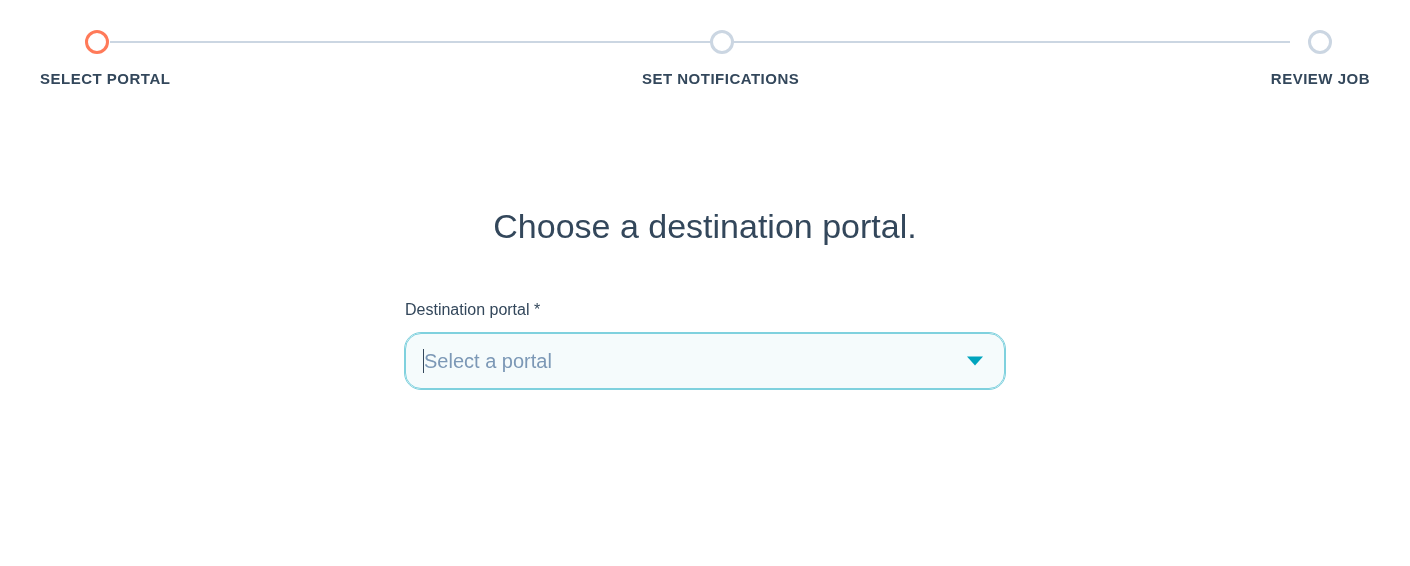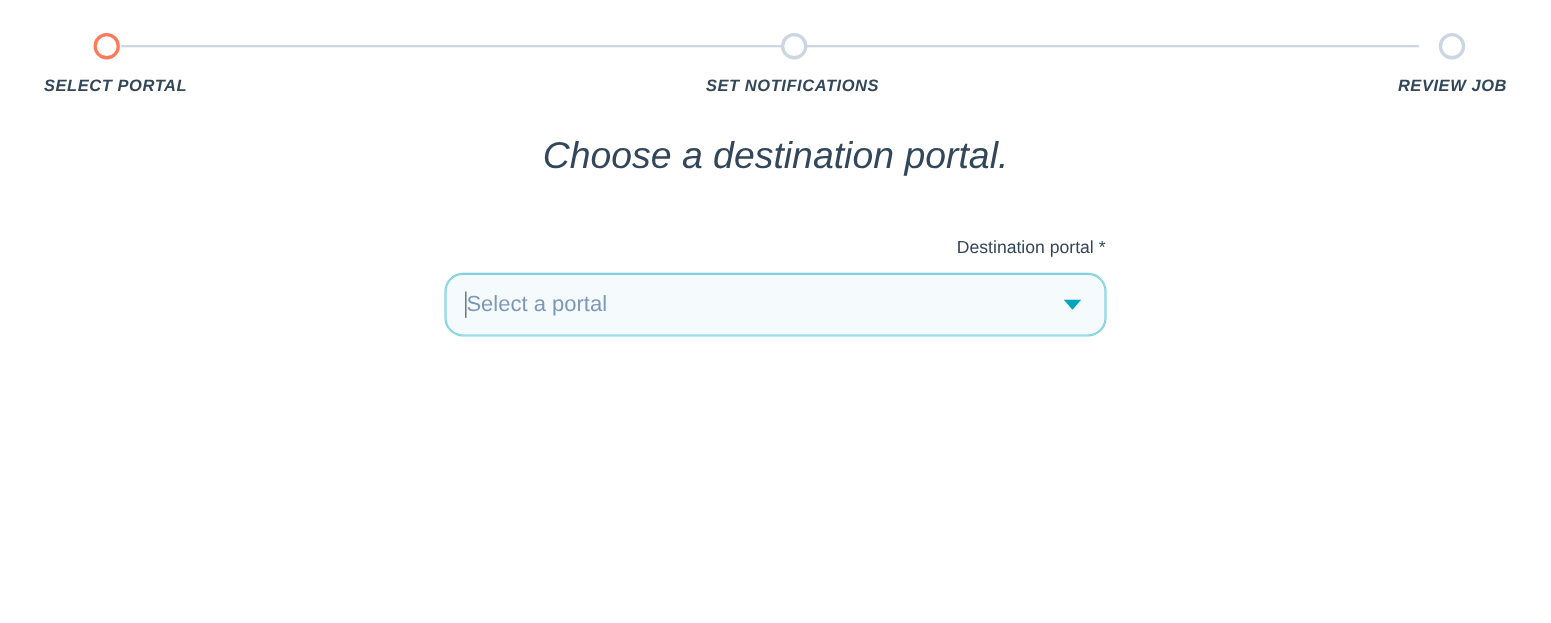--- a/index.html
+++ b/index.html
@@ -13,22 +13,21 @@
       width: 1410px;
       height: 566px;
       padding: 20px 40px;
     }
     .stepper {
       display: flex;
       justify-content: space-between;
       align-items: center;
       position: relative;
       margin-top: 10px;
-      margin-bottom: 36px;
-      font-style: italic;
+      margin-bottom: 120px;
     }
     .step {
       display: flex;
       flex-direction: column;
       align-items: center;
       position: relative;
       z-index: 2;
     }
     .step-left { align-items: flex-start; }
     .step-center { align-items: center; }
@@ -64,24 +63,23 @@
     .main-content {
       text-align: center;
       max-width: 700px;
       margin: 0 auto;
     }
     .page-heading {
       font-size: 34px;
       font-weight: 400;
       color: #33475b;
       margin-bottom: 55px;
-      font-style: italic;
     }
     .form-area {
-      text-align: right;
+      text-align: left;
       max-width: 600px;
       margin: 0 auto;
     }
     .field-label {
       font-size: 16px;
       color: #33475b;
       margin-bottom: 14px;
       display: block;
     }
     .select-wrap {

